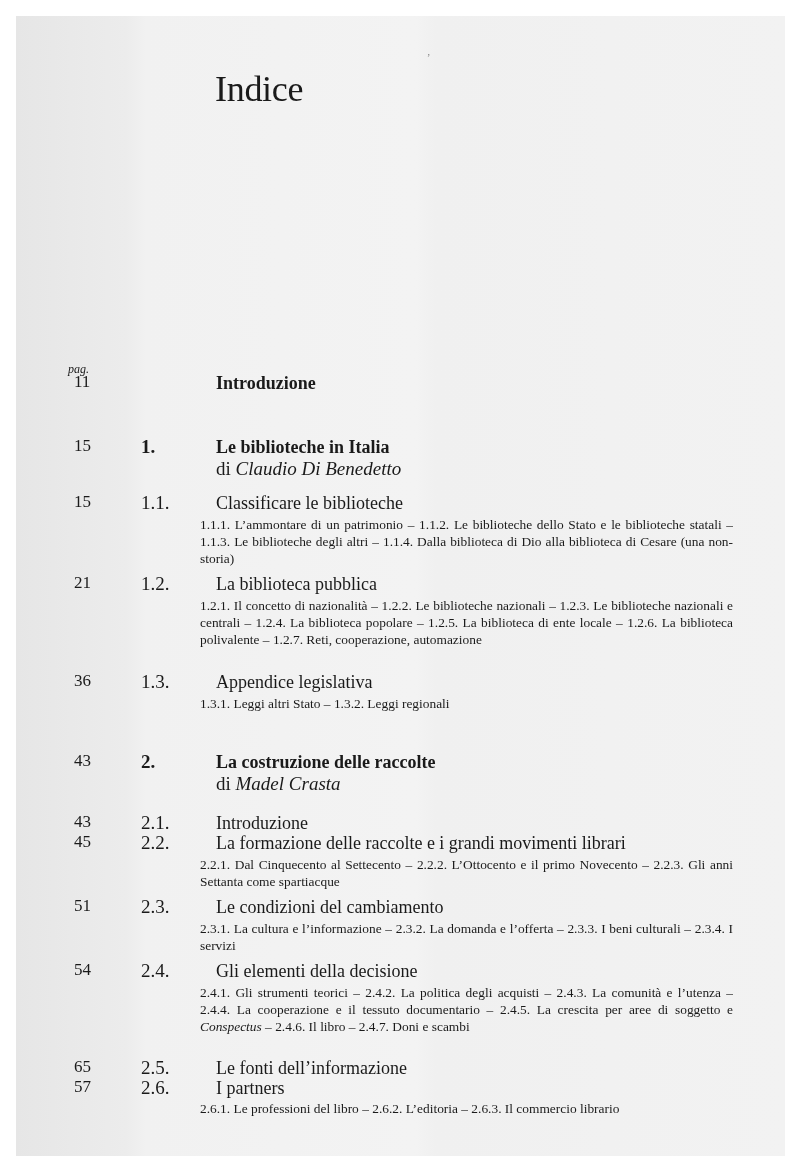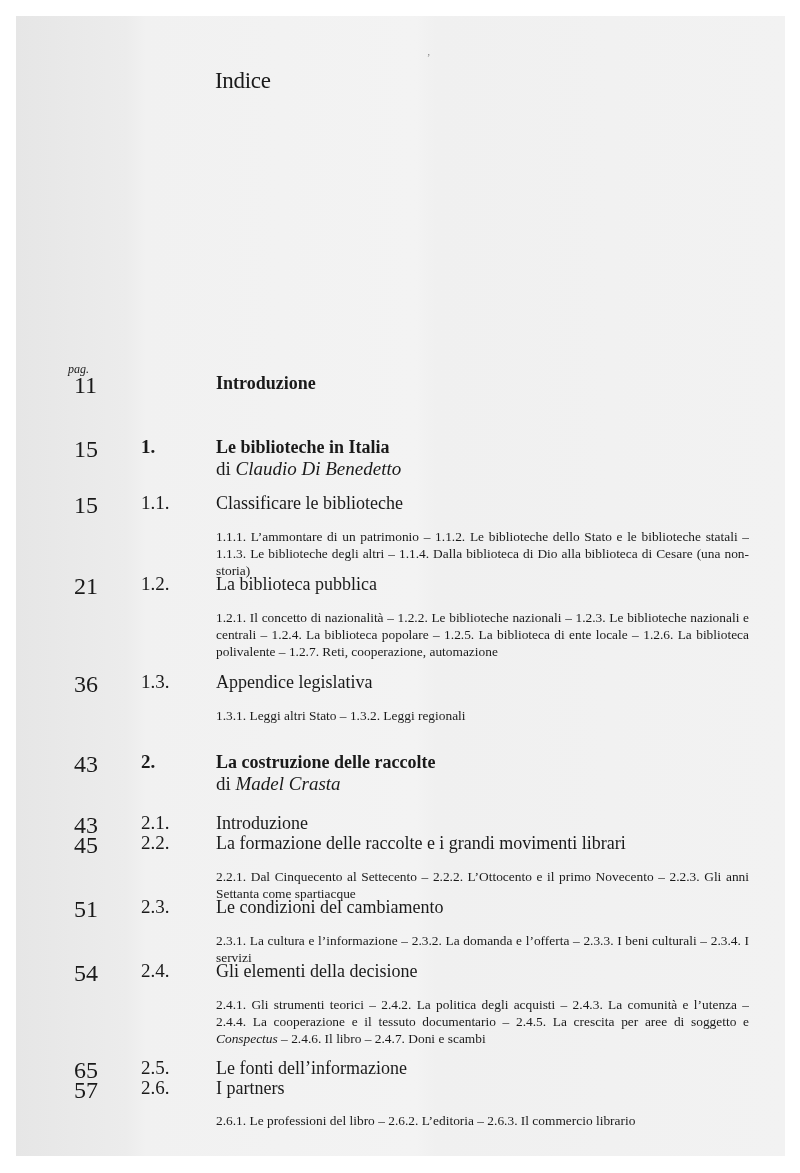--- a/index.html
+++ b/index.html
@@ -5,36 +5,35 @@
   html, body { margin: 0; padding: 0; }
   body {
     width: 800px; height: 1173px; background: #ffffff; position: relative; overflow: hidden;
     font-family: "Liberation Serif", "DejaVu Serif", serif; color: #1a1a1a;
   }
   .sheet {
     position: absolute; left: 16px; top: 16px; width: 769px; height: 1140px;
     background: linear-gradient(to right, #e6e6e6 0px, #ececec 110px, #f1f1f1 130px, #f3f3f3 400px, #f0f0f0 420px, #f2f2f2 769px);
   }
   .title {
-    position: absolute; left: 215px; top: 43px; font-size: 23px; font-weight: normal; letter-spacing: -0.3px; margin-top: 25px;
+    position: absolute; left: 215px; top: 43px; font-size: 36px; font-weight: normal; letter-spacing: -0.3px; margin-top: 25px;
   }
   .tick { position: absolute; left: 427px; top: 52px; font-size: 10px; color: #777; }
   .pag-label { position: absolute; left: 68px; top: 362px; font-size: 12px; font-style: italic; }
   .row { position: absolute; left: 0; width: 800px; }
-  .page-no { position: absolute; left: 74px; width: 40px; font-size: 24px; }
+  .page-no { position: absolute; left: 74px; width: 40px; font-size: 17px; }
   .num { position: absolute; left: 141px; font-size: 19px; }
   .num.bold { font-weight: bold; }
   .heading { position: absolute; left: 216px; font-size: 18px; line-height: 22px; }
   .heading.bold { font-weight: bold; }
   .author { position: absolute; left: 216px; font-size: 19px; line-height: 22px; }
   .author i { font-style: italic; text-align: center; }
   .sub {
-    position: absolute; left: 216px; width: 533px; font-size: 13.4px; line-height: 17px;
+    position: absolute; left: 200px; width: 533px; font-size: 13.4px; line-height: 17px;
     text-align: justify;
-    margin-top: 12px;
   }
 </style>
 </head>
 <body>
 
 <div class="sheet"></div>
 
 <h1 class="title">Indice</h1>
 <span class="tick">’</span>
 <span class="pag-label">pag.</span>

